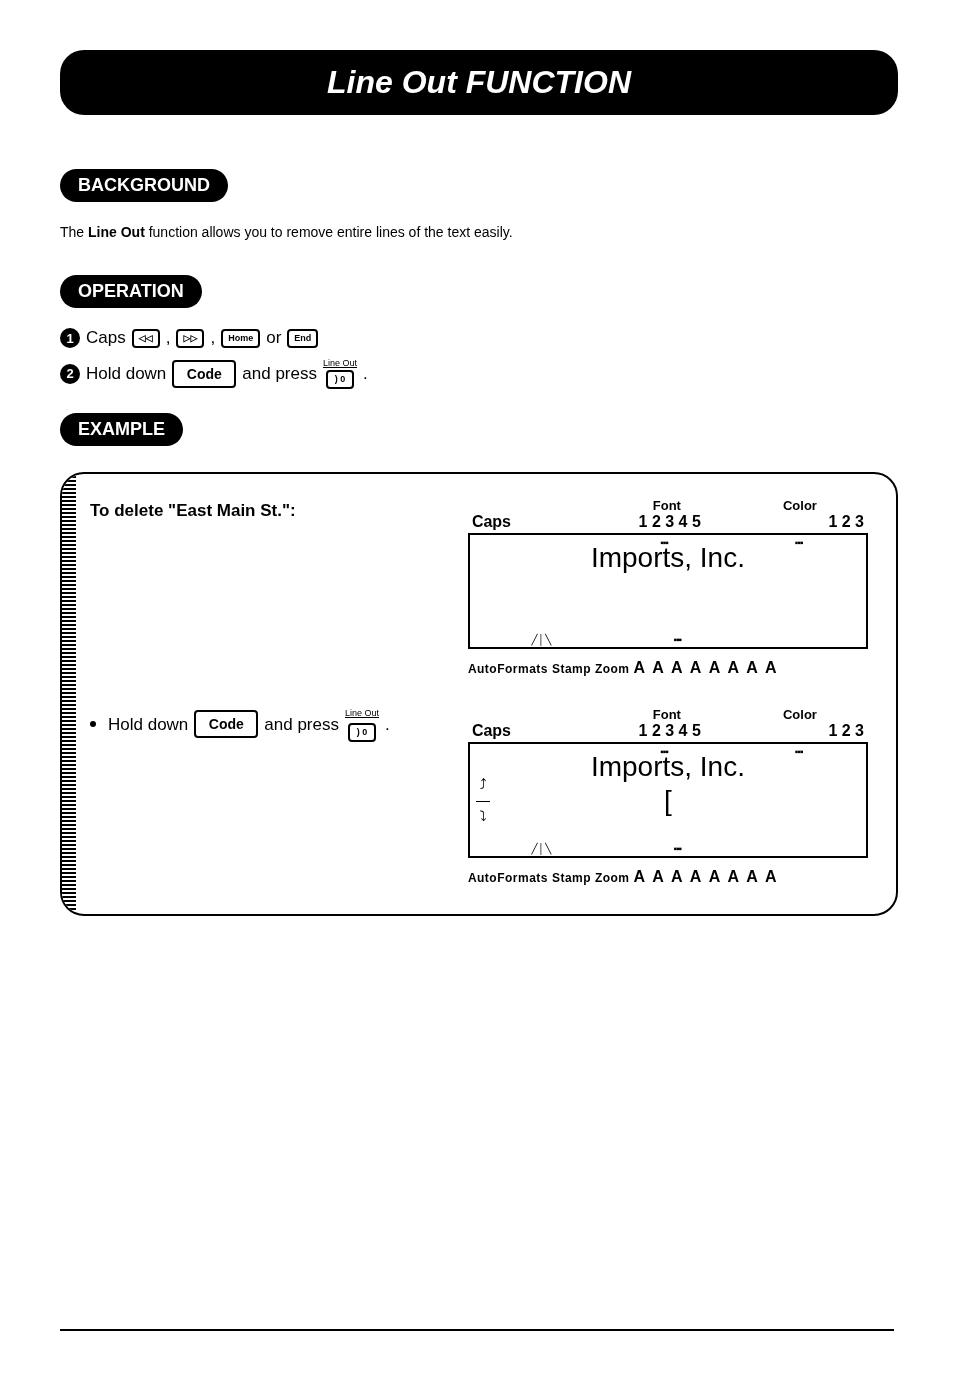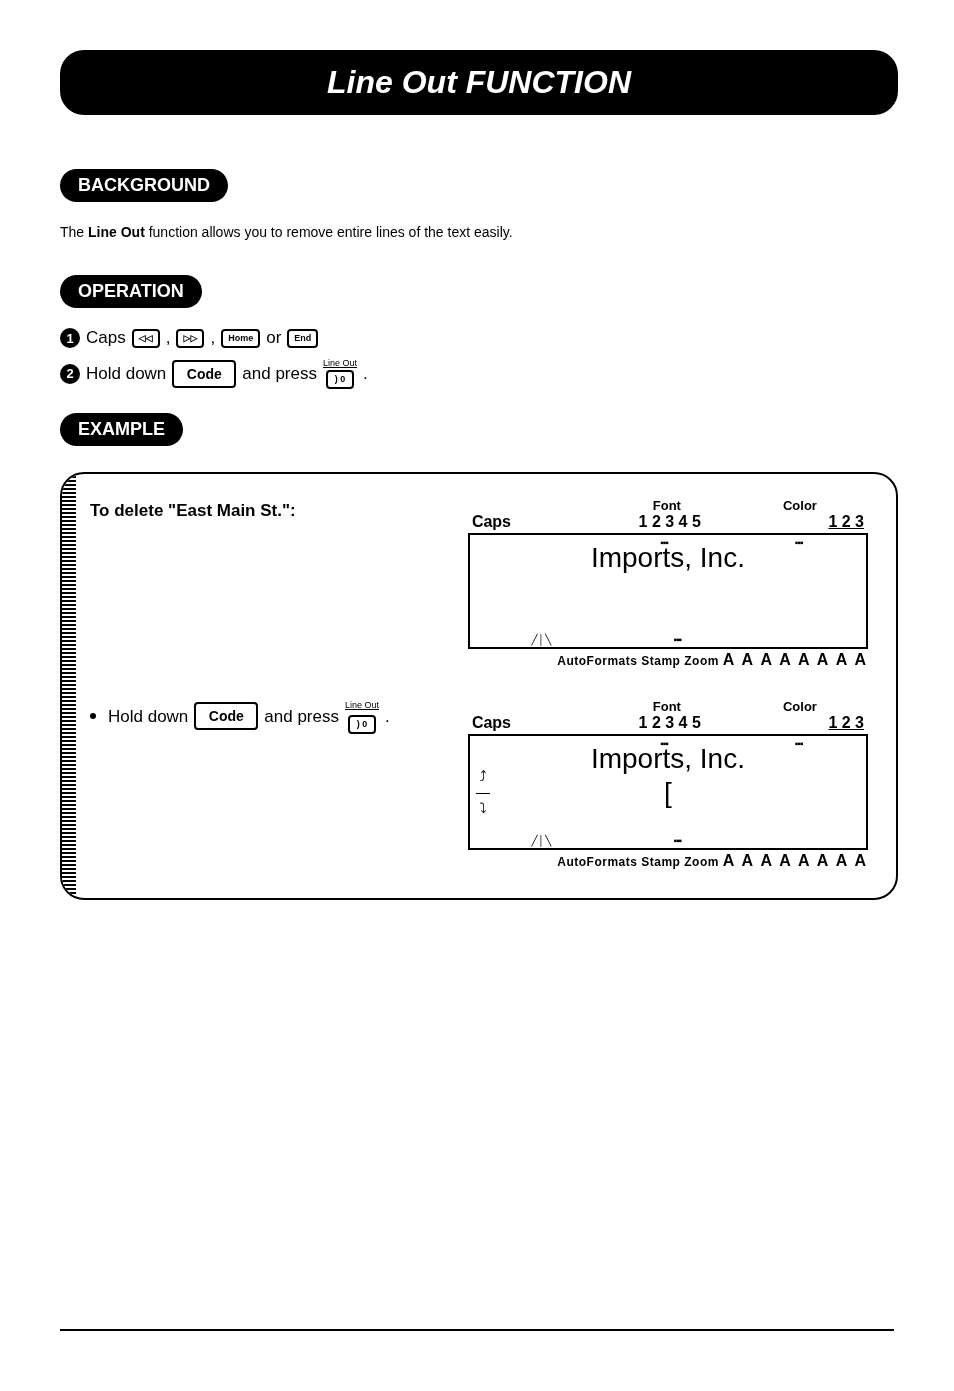--- a/index.html
+++ b/index.html
@@ -134,21 +134,21 @@
     display: flex;
     justify-content: space-around;
     font-size: 16px;
     font-weight: bold;
     border-bottom: 2px solid #000;
     padding: 0 4px 2px 4px;
     gap: 20px;
   }
   .lcd-sub .seg { display: flex; gap: 4px; }
   .lcd-sub .seg.center { flex: 1; justify-content: center; }
-  .lcd-sub .seg.right { justify-content: flex-end; text-decoration: underline; }
+  .lcd-sub .seg.right { justify-content: flex-end; }
   .lcd-body {
     border-left: 2px solid #000;
     border-right: 2px solid #000;
     border-bottom: 2px solid #000;
     min-height: 100px;
     position: relative;
     padding: 6px 10px 6px 10px;
     text-align: center;
   }
   .lcd-body .txt {
@@ -163,23 +163,23 @@
     justify-content: space-around;
     font-size: 10px;
     letter-spacing: -1px;
     pointer-events: none;
   }
   .lcd-body .marks.top { top: 2px; }
   .lcd-body .marks.bot { bottom: 2px; }
   .lcd-foot {
     font-size: 12px;
     font-weight: bold;
-    margin-top: 2px;
+    margin-top: 10px;
     letter-spacing: 0.5px;
-    text-align: right;
+    text-align: left;
   }
   .lcd-foot .aaa {
     font-size: 16px;
     letter-spacing: 2px;
     font-weight: bold;
   }
   .bullet {
     width: 6px; height: 6px; background: #000; border-radius: 50%;
     display: inline-block; margin-right: 6px;
   }

